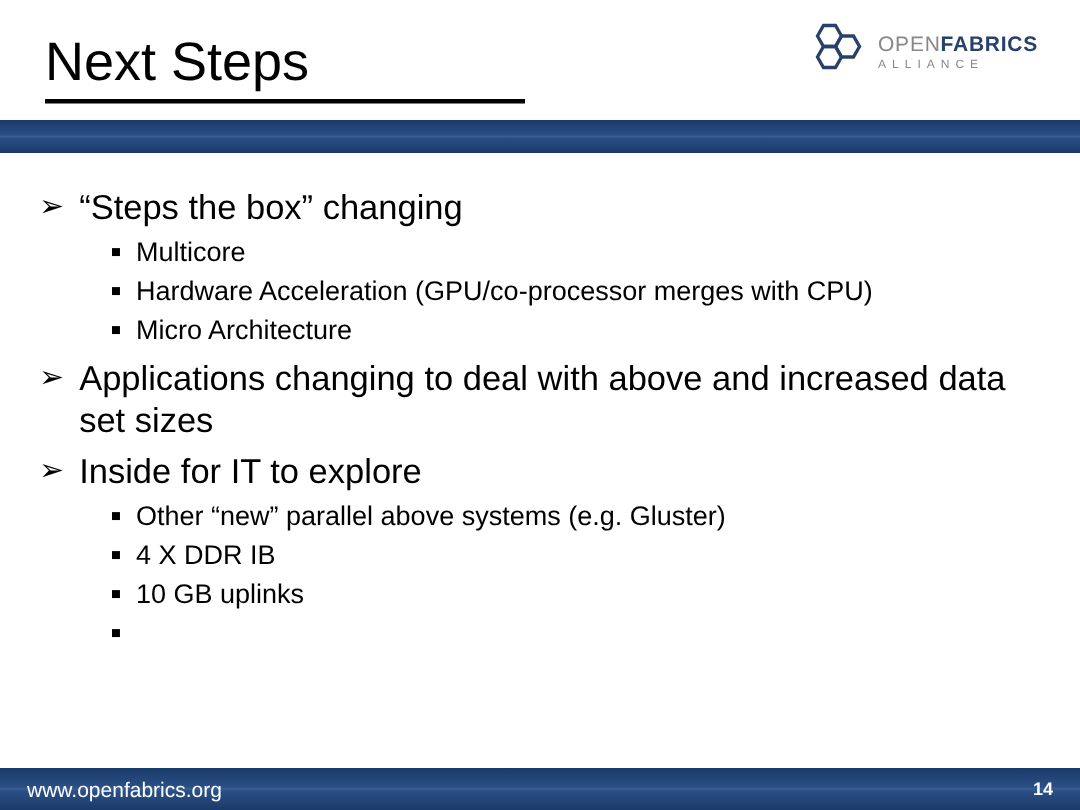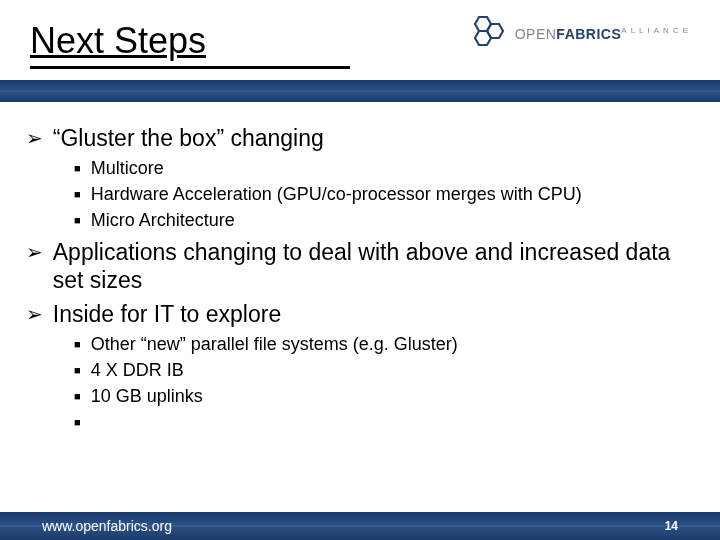--- a/index.html
+++ b/index.html
@@ -1,42 +1,42 @@
 <!DOCTYPE html>
 <html><head>
 <meta charset="utf-8">
 <style>
   * { margin: 0; padding: 0; box-sizing: border-box; }
   html, body { width: 720px; height: 540px; font-family: Arial, Helvetica, sans-serif; background: #fff; }
-  .slide { position: relative; width: 720px; height: 540px; background: #fff; overflow: hidden; text-decoration: underline; }
+  .slide { position: relative; width: 720px; height: 540px; background: #fff; overflow: hidden; }
 
   .title-row { position: relative; height: 78px; padding: 20px 0 0 30px; }
   .title { font-size: 36px; font-weight: 400; color: #000; }
   .title-underline { position: absolute; left: 30px; top: 66px; width: 320px; height: 3px; background: #000; }
 
   .logo { position: absolute; top: 14px; right: 28px; display: flex; align-items: center; gap: 6px; }
-  .logo-text { display: flex; flex-direction: row; line-height: 1; }
+  .logo-text { display: flex; flex-direction: column; line-height: 1; }
   .logo-open { font-size: 14px; color: #888; font-weight: 400; letter-spacing: 0.5px; }
   .logo-fabrics { font-size: 14px; color: #28416a; font-weight: 700; letter-spacing: 0.5px; }
   .logo-alliance { font-size: 8px; color: #888; letter-spacing: 4px; margin-top: 1px; }
 
   .blueband { position: absolute; left: 0; top: 80px; width: 720px; height: 22px;
     background: linear-gradient(to bottom, #1a3a6a 0%, #2a4f84 45%, #3a5f94 50%, #2a4f84 55%, #1a3a6a 100%); }
 
   .content { position: absolute; left: 26px; top: 118px; right: 26px; color: #000; }
   .lvl1 { font-size: 23px; margin: 6px 0 4px 0; display: flex; align-items: flex-start; }
   .lvl1 .bullet { color: #000; margin-right: 10px; font-size: 20px; line-height: 28px; }
   .lvl1 .txt { line-height: 28px; }
   .lvl2 { font-size: 18px; margin: 2px 0 2px 48px; display: flex; align-items: flex-start; }
   .lvl2 .bullet { color: #000; margin-right: 10px; font-size: 11px; line-height: 24px; }
   .lvl2 .txt { line-height: 24px; text-align: center; }
 
   .footer { position: absolute; left: 0; bottom: 0; width: 720px; height: 28px;
     background: linear-gradient(to bottom, #1a3a6a 0%, #2a4f84 45%, #3a5f94 50%, #2a4f84 55%, #1a3a6a 100%);
-    display: flex; align-items: center; justify-content: space-between; padding: 0 42px; }
+    display: flex; align-items: center; justify-content: space-between; padding: 0 18px; }
   .footer-url { color: #fff; font-size: 14px; }
   .footer-pagenum { color: #fff; font-size: 12px; font-weight: 700; }
 </style>
 </head>
 <body>
 
 <div class="slide">
 
   <div class="title-row">
     <div class="title">Next Steps</div>
@@ -60,21 +60,21 @@
       <span class="logo-alliance">ALLIANCE</span>
     </span>
   </div>
 
   <div class="blueband"></div>
 
   <div class="content">
 
     <div class="lvl1">
       <span class="bullet">➢</span>
-      <span class="txt">“Gluster the box” changing</span>
+      <span class="txt">“Steps the box” changing</span>
     </div>
     <div class="lvl2">
       <span class="bullet">■</span>
       <span class="txt">Multicore</span>
     </div>
     <div class="lvl2">
       <span class="bullet">■</span>
       <span class="txt">Hardware Acceleration (GPU/co-processor merges with CPU)</span>
     </div>
     <div class="lvl2">
@@ -86,21 +86,21 @@
       <span class="bullet">➢</span>
       <span class="txt">Applications changing to deal with above and increased data set sizes</span>
     </div>
 
     <div class="lvl1">
       <span class="bullet">➢</span>
       <span class="txt">Inside for IT to explore</span>
     </div>
     <div class="lvl2">
       <span class="bullet">■</span>
-      <span class="txt">Other “new” parallel file systems (e.g. Gluster)</span>
+      <span class="txt">Other “new” parallel above systems (e.g. Gluster)</span>
     </div>
     <div class="lvl2">
       <span class="bullet">■</span>
       <span class="txt">4 X DDR IB</span>
     </div>
     <div class="lvl2">
       <span class="bullet">■</span>
       <span class="txt">10 GB uplinks</span>
     </div>
     <div class="lvl2">

